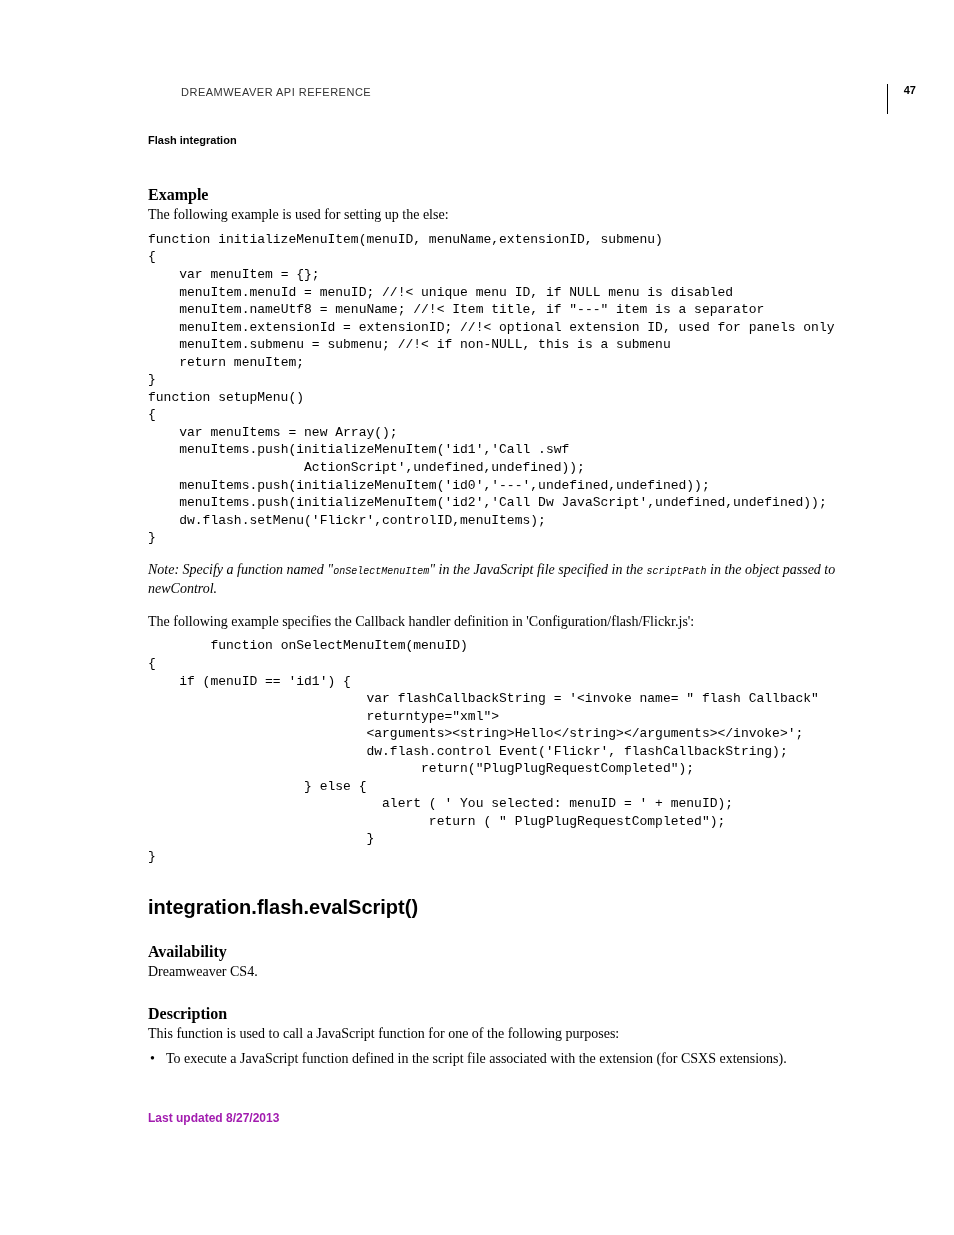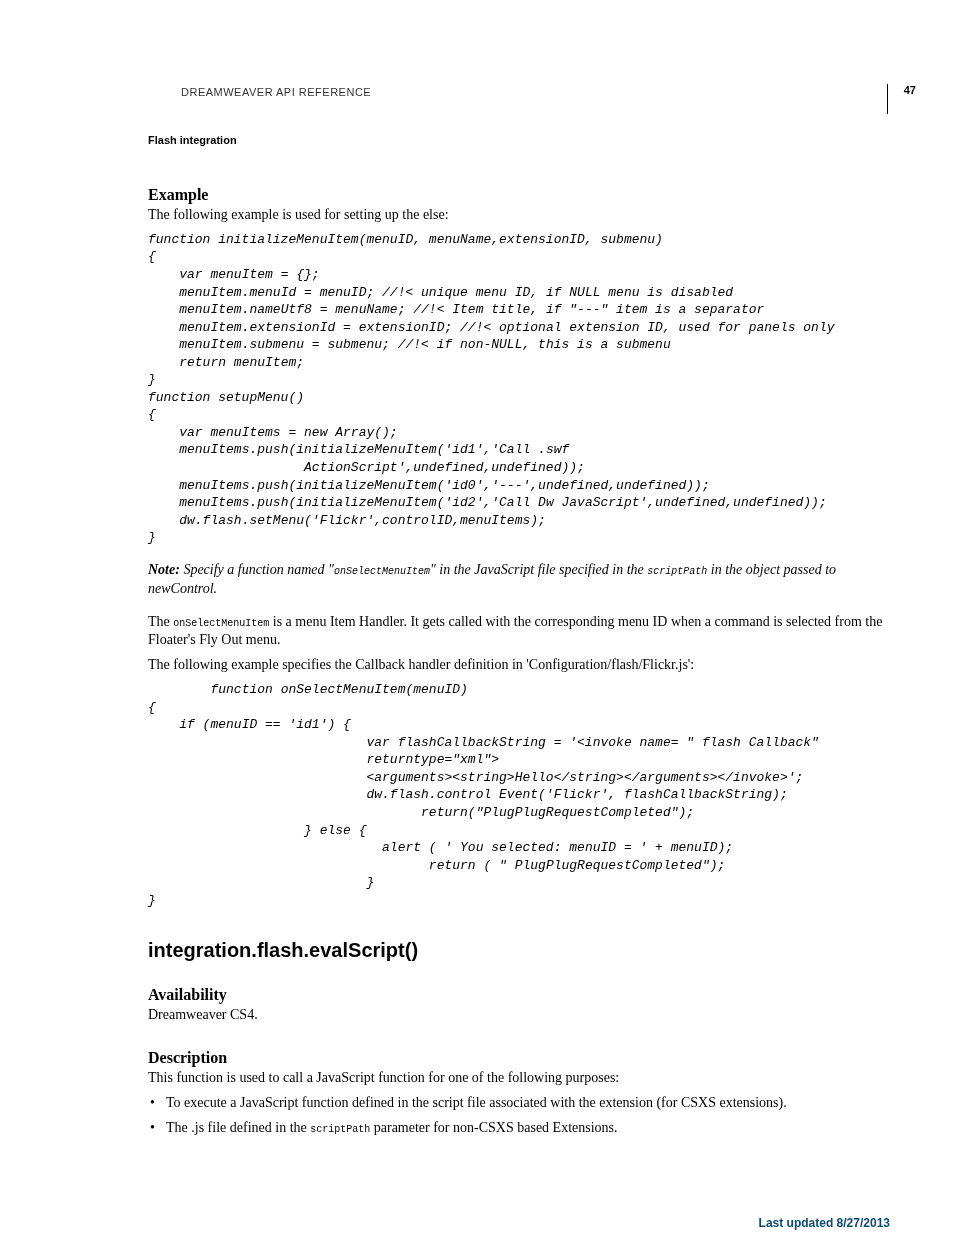--- a/index.html
+++ b/index.html
@@ -54,32 +54,31 @@
     font-size: 14px;
     line-height: 1.35;
     margin-bottom: 6px;
   }
   pre {
     font-family: "Courier New", monospace;
     font-size: 13px;
     line-height: 1.35;
     white-space: pre-wrap;
     margin: 6px 0 14px 0;
-    font-style: italic;
   }
   code {
     font-family: "Courier New", monospace;
     font-size: 10px;
   }
   .note {
     font-style: italic;
     margin: 10px 0 14px 0;
     line-height: 1.35;
   }
-  .note .label { font-weight: bold; font-style: italic; text-align: right; }
+  .note .label { font-weight: normal; font-style: italic; text-align: right; }
   .note code { font-style: italic; }
   h2.api {
     font-family: "Myriad Pro", Arial, sans-serif;
     font-weight: bold;
     font-size: 20px;
     margin-top: 30px;
     margin-bottom: 20px;
   }
   ul.bullets {
     list-style: none;
@@ -90,26 +89,26 @@
     position: relative;
     margin-bottom: 6px;
     line-height: 1.35;
   }
   ul.bullets li::before {
     content: "•";
     position: absolute;
     left: -16px;
   }
   .footer {
-    text-align: right;
+    text-align: left;
     font-family: "Myriad Pro", Arial, sans-serif;
     font-weight: bold;
     font-size: 12px;
-    color: #0c4a6e;
-    margin-top: 78px;
+    color: #a21caf;
+    margin-top: 42px;
   }
 </style>
 </head>
 <body>
 
 <div class="page">
 
   <div class="header-col-right">47</div>
 
   <div class="doc-ref">DREAMWEAVER API REFERENCE</div>
@@ -133,23 +132,20 @@
                     ActionScript',undefined,undefined)); 
     menuItems.push(initializeMenuItem('id0','---',undefined,undefined)); 
     menuItems.push(initializeMenuItem('id2','Call Dw JavaScript',undefined,undefined)); 
     dw.flash.setMenu('Flickr',controlID,menuItems); 
 }</pre>
 
   <div class="note">
     <span class="label">Note:</span><span> Specify a function named "</span><code>onSelectMenuItem</code><span>" in the JavaScript file specified in the </span><code>scriptPath</code><span> in the object passed to newControl.</span>
   </div>
 
-  <div class="body">
-    <span>The </span><code>onSelectMenuItem</code><span> is a menu Item Handler. It gets called with the corresponding menu ID when a command is selected from the Floater's Fly Out menu.</span>
-  </div>
 
   <div class="body">The following example specifies the Callback handler definition in 'Configuration/flash/Flickr.js':</div>
 
   <pre>        function onSelectMenuItem(menuID) 
 { 
     if (menuID == 'id1') { 
                             var flashCallbackString = '&lt;invoke name= " flash Callback" 
                             returntype="xml"&gt; 
                             &lt;arguments&gt;&lt;string&gt;Hello&lt;/string&gt;&lt;/arguments&gt;&lt;/invoke&gt;'; 
                             dw.flash.control Event('Flickr', flashCallbackString); 
@@ -163,20 +159,17 @@
   <h2 class="api">integration.flash.evalScript()</h2>
 
   <div class="subhead">Availability</div>
   <div class="body">Dreamweaver CS4.</div>
 
   <div class="subhead">Description</div>
   <div class="body">This function is used to call a JavaScript function for one of the following purposes:</div>
 
   <ul class="bullets">
     <li>To execute a JavaScript function defined in the script file associated with the extension (for CSXS extensions).</li>
-    <li>
-      <span>The .js file defined in the </span><code>scriptPath</code><span> parameter for non-CSXS based Extensions.</span>
-    </li>
   </ul>
 
   <div class="footer">Last updated 8/27/2013</div>
 
 </div>
 
 </body></html>

